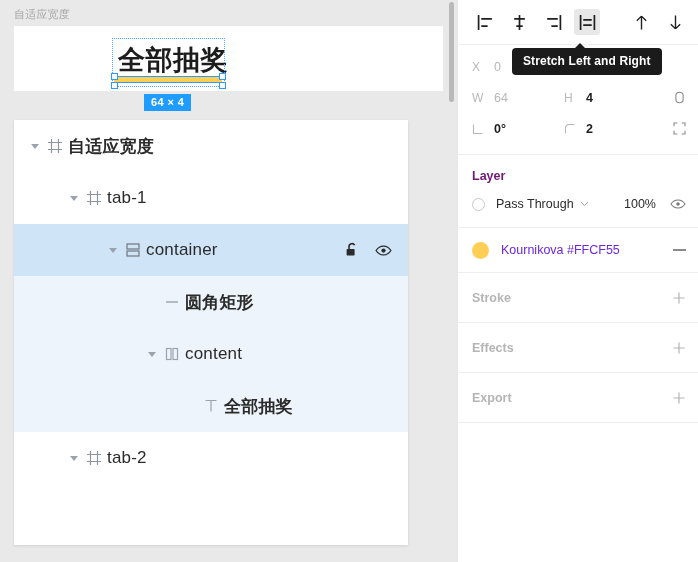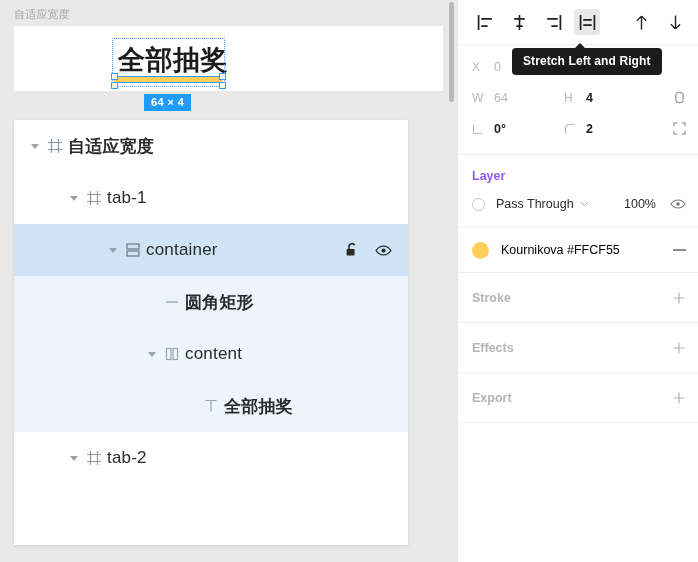--- a/index.html
+++ b/index.html
@@ -264,21 +264,21 @@
     margin-left: auto;
     color: #7a7a7a;
     display: flex;
     align-items: center;
   }
 
   
   .sec-title {
     font-size: 12.5px;
     font-weight: 700;
-    color: #8b5cf6;
+    color: #701a75;
     padding: 14px 14px 4px 14px;
   }
   .layer-row {
     display: flex;
     align-items: center;
     height: 34px;
     padding: 0 12px 0 14px;
   }
   .blend-circle {
     width: 11px; height: 11px;
@@ -313,21 +313,21 @@
     border-bottom: 1px solid #ededed;
   }
   .swatch {
     width: 17px; height: 17px;
     border-radius: 50%;
     flex: none;
     margin-right: 12px;
   }
   .fill-name {
     font-size: 12.5px;
-    color: #000000;
+    color: #6d28d9;
   }
   .minus {
     margin-left: auto;
     width: 13px; height: 1.5px;
     background: #8b8b8b;
   }
 
   .sec-row {
     display: flex;
     align-items: center;

